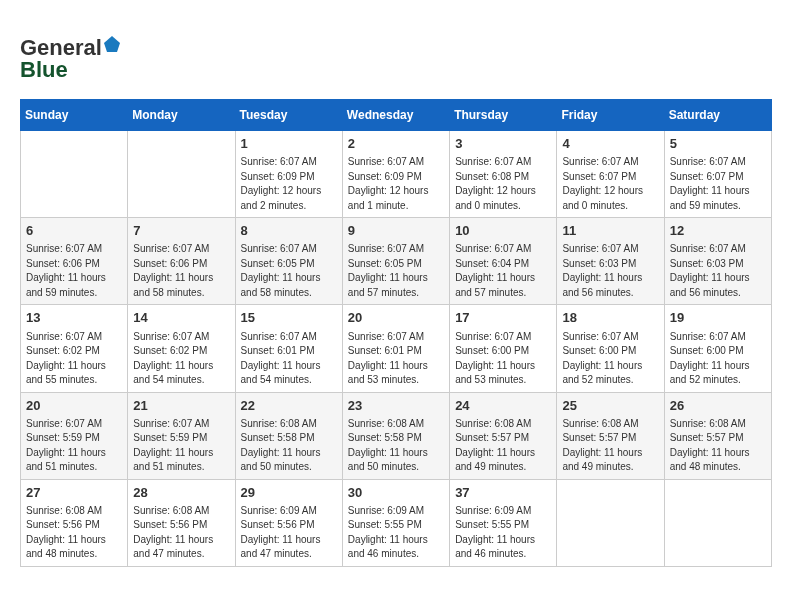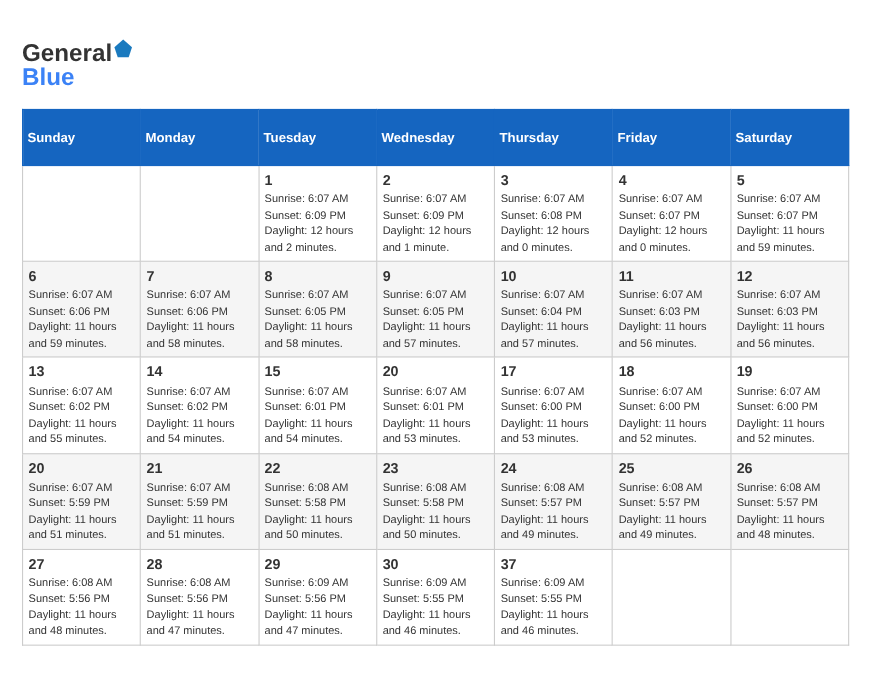--- a/index.html
+++ b/index.html
@@ -37,21 +37,21 @@
       margin-top: 2px;
     }
     table {
       width: 100%;
       border-collapse: collapse;
       font-size: 11px;
     }
     thead tr th {
       background: #1565c0;
       color: #fff;
-      padding: 18px 4px;
+      padding: 8px 4px;
       text-align: left;
       font-size: 12px;
       font-weight: bold;
       border: 1px solid #1565c0;
     }
     tbody tr td {
       border: 1px solid #ccc;
       vertical-align: top;
       padding: 4px 5px;
       width: calc(100% / 7);
@@ -84,21 +84,21 @@
 <body>
 
 <div class="header">
   <div class="logo">
     <div style="display:flex;align-items:center;">
       <span style="font-size:22px;font-weight:bold;color:#333;">General</span>
       <svg width="18" height="18" viewBox="0 0 18 18" style="margin-left:1px;margin-top:-8px;">
         <polygon points="9,1 17,8 14,17 4,17 1,8" fill="#1a7abf"></polygon>
       </svg>
     </div>
-    <span style="font-size:22px;font-weight:bold;color:#3b82f6;margin-top:-4px;text-align:right;">Blue</span>
+    <span style="font-size:22px;font-weight:bold;color:#14532d;margin-top:-4px;text-align:right;">Blue</span>
   </div>
 </div>
 
 <table>
   <thead>
     <tr id="thead-row">
     <th>Sunday</th>
         <th>Monday</th>
         <th>Tuesday</th>
         <th>Wednesday</th>

